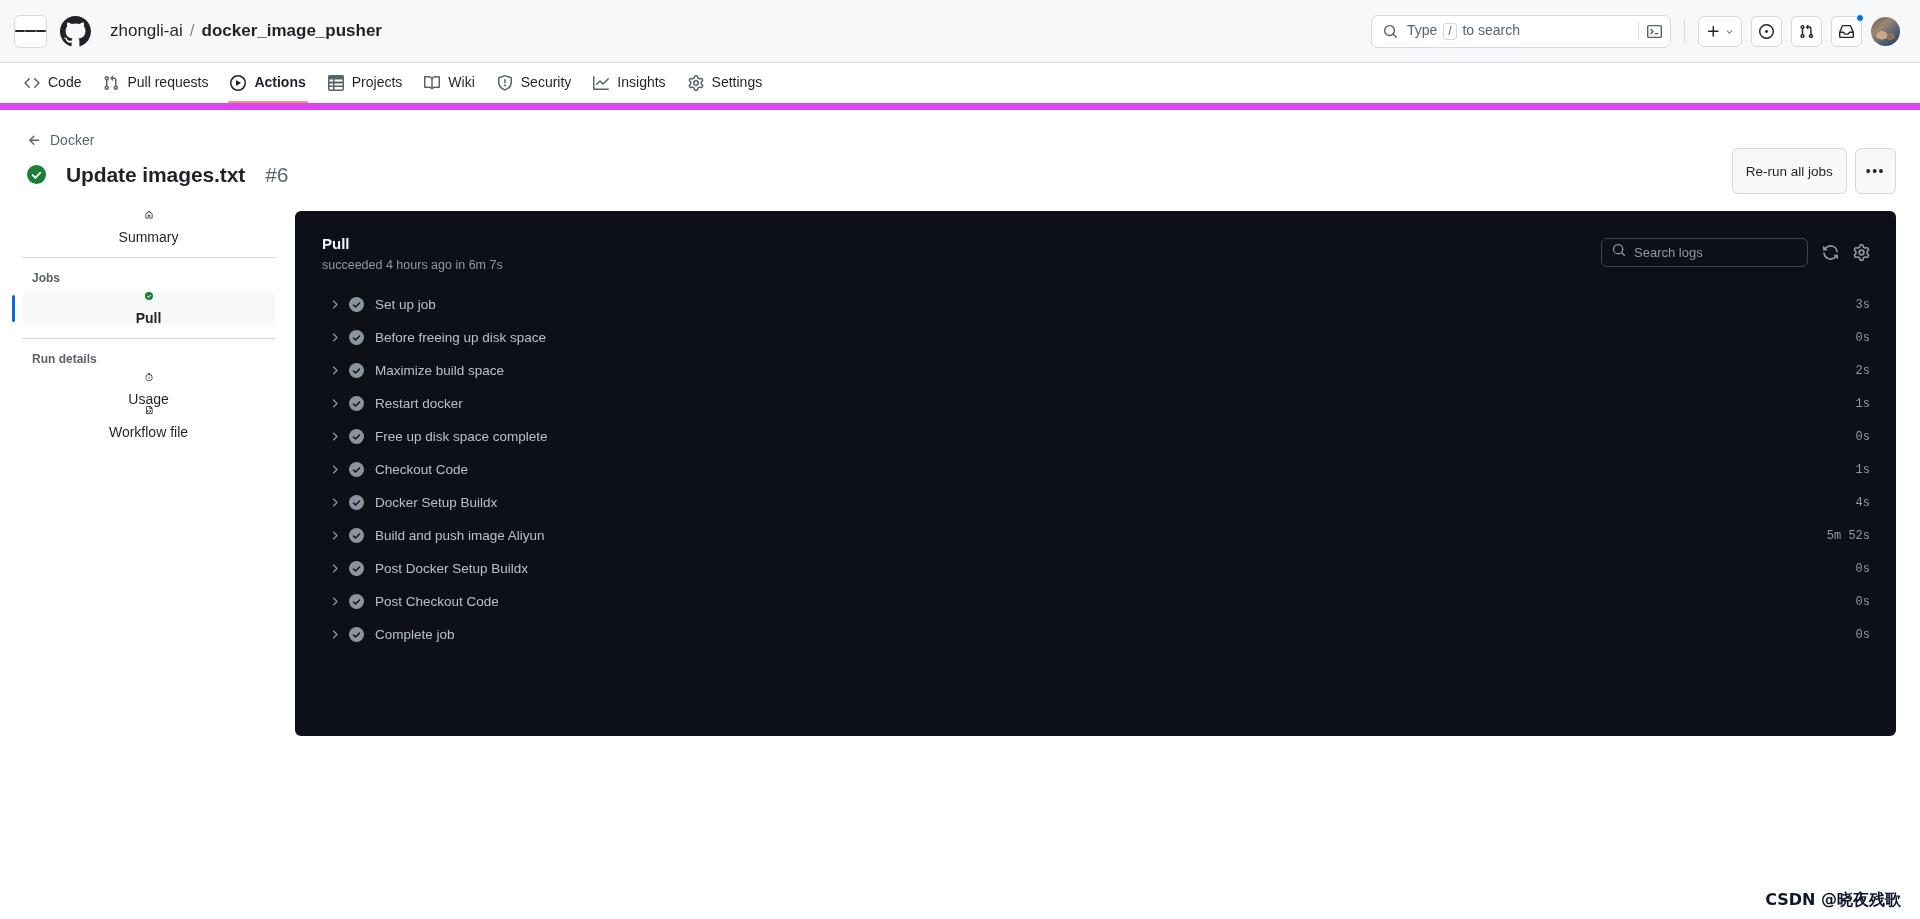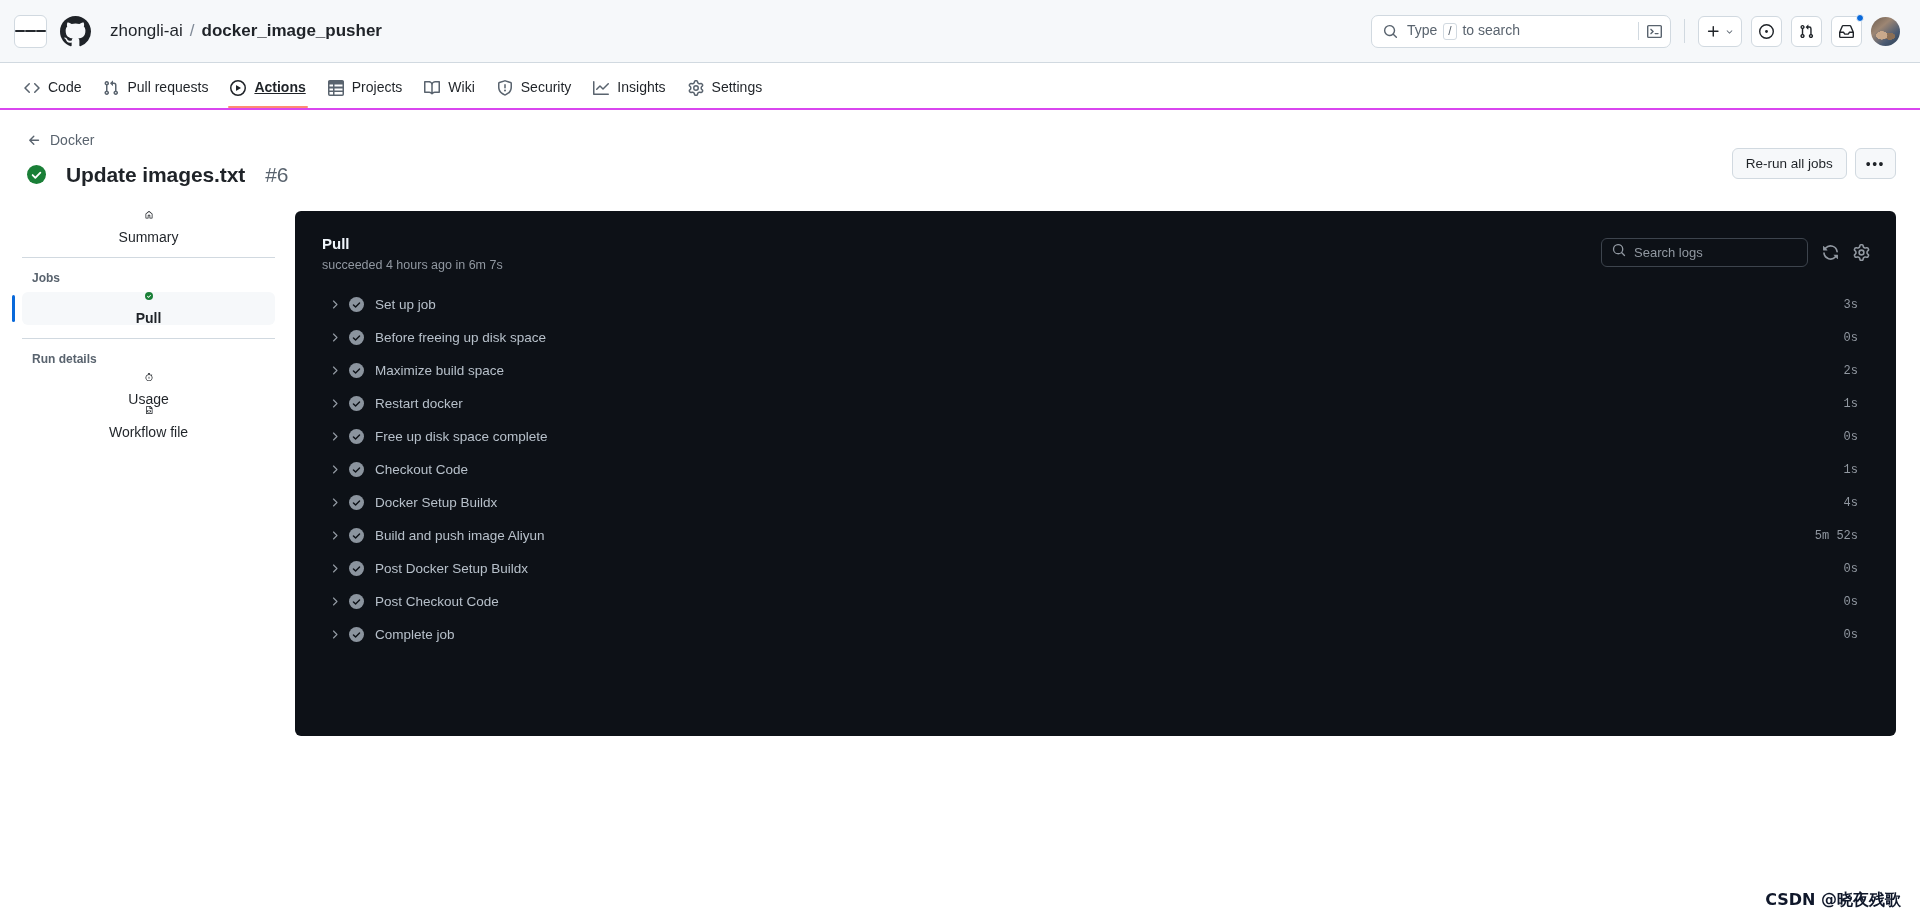--- a/index.html
+++ b/index.html
@@ -72,53 +72,53 @@
   .avatar::after {
     content:''; position:absolute; left:18%; top:42%; width:64%; height:58%;
     background: radial-gradient(ellipse at 30% 40%, #c9a98c 0 30%, transparent 31%),
                 radial-gradient(ellipse at 72% 45%, #8b6f56 0 28%, transparent 29%);
   }
 
   
   .repo-nav {
     height: 47px;
     background: #ffffff;
-    border-bottom: 2px solid #d946ef;
+    border-bottom: 7px solid #d946ef;
     display: flex; align-items: center;
     padding: 0 0 0 14px;
     gap: 2px;
   }
   .repo-tab {
     display: flex; align-items: center; gap: 8px;
     height: 100%;
     padding: 0 10px 0 10px;
     font-size: 14px; color: #1f2328;
     cursor: pointer; position: relative;
     padding-bottom: 14px; align-items: flex-end;
   }
   .repo-tab .t-lbl { line-height: 1; }
-  .repo-tab.active .t-lbl { font-weight: bold; text-decoration: underline; }
+  .repo-tab.active .t-lbl { font-weight: bold; }
   .repo-tab.active::after {
     content: ''; position: absolute; left: 8px; right: 8px; bottom: 0;
     height: 2px; background: #fd8c73; border-radius: 6px;
   }
   .repo-tab svg { margin-bottom: -2px; }
 
   
   .run-head { padding: 22px 0 0 27px; position: relative; }
   .back-link {
     display: inline-flex; align-items: center; gap: 8px;
     font-size: 14px; color: #59636e; cursor: pointer;
   }
   .run-title-row { display: flex; align-items: center; gap: 20px; margin-top: 11px; }
   .run-title { font-size: 21px; font-weight: bold; color: #1f2328; letter-spacing: -0.1px; }
   .run-number { font-size: 21px; color: #59636e; font-weight: normal; }
   .run-actions { position: absolute; right: 24px; top: 38px; display: flex; align-items: center; gap: 8px; }
   .btn {
-    height: 31px; padding: 0 13px;
+    height: 46px; padding: 0 13px;
     border: 1px solid #d1d9e0; border-radius: 6px;
     background: #f6f8fa; color: #1f2328;
     font-size: 13.5px; font-family: inherit;
     display: flex; align-items: center; justify-content: center;
     cursor: pointer; white-space: nowrap;
   }
   .btn.kebab { padding: 0 10px; letter-spacing: 1.5px; font-size: 14px; line-height: 10px; }
 
   
   .body-wrap { display: flex; padding: 24px 0 0 0; }
@@ -159,21 +159,21 @@
     width: 207px; height: 29px;
     background: #0d1117;
     border: 1px solid #3d444d; border-radius: 6px;
     display: flex; align-items: center; padding: 0 10px;
     cursor: text;
     text-align: right;
   }
   .log-search .ls-ph { font-size: 13px; color: #9198a1; margin-left: 8px; }
   .log-ico { cursor: pointer; display: flex; align-items: center; }
 
-  .steps { padding: 0 12px 10px 0; }
+  .steps { padding: 0 0 10px 0; }
   .step-row {
     display: flex; align-items: center;
     height: 33px; padding: 0 26px 0 31px;
     cursor: pointer;
   }
   .chev { flex: none; width: 16px; display: flex; align-items: center; justify-content: center; }
   .step-check { flex: none; margin-left: 7px; display: flex; align-items: center; }
   .step-name { font-size: 13.5px; color: #b7c0ca; margin-left: 11px; }
   .step-time {
     margin-left: auto; font-size: 12px; color: #9198a1;

